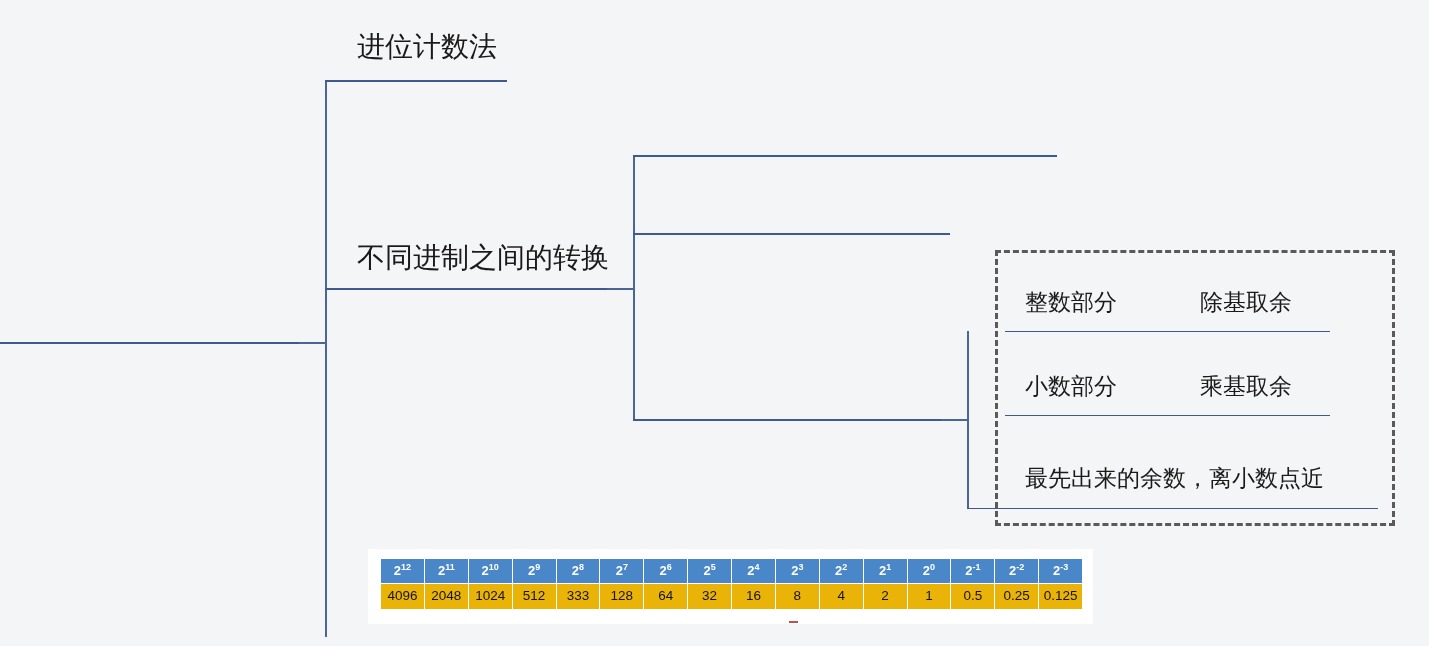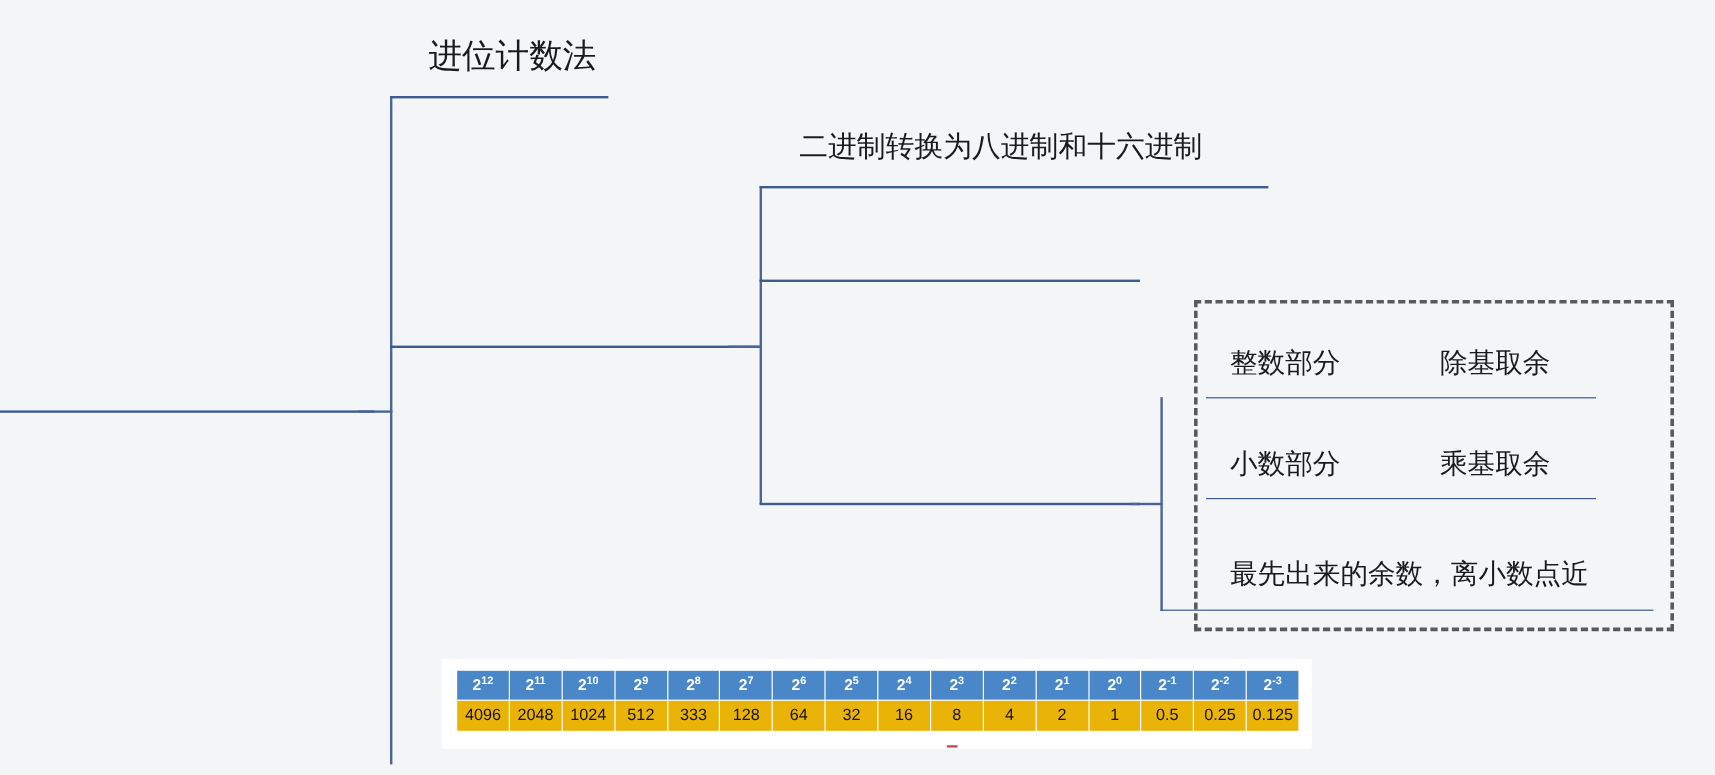--- a/index.html
+++ b/index.html
@@ -121,27 +121,27 @@
 
   <div class="underline" style="left:0px; top:342px; width:312px;"></div>
 
   <div class="hline" style="left:299px; top:342px; width:28px;"></div>
 
   <div class="vline" style="left:325px; top:80px; height:557px;"></div>
 
   <div class="node node-l1" style="left:357px; top:32px;">进位计数法</div>
   <div class="underline" style="left:325px; top:80px; width:182px;"></div>
 
+  <div class="node node-l1" style="left:357px; top:243px;">不同进制之间的转换</div>
   <div class="underline" style="left:325px; top:288px; width:308px;"></div>
 
   <div class="hline" style="left:607px; top:288px; width:28px;"></div>
 
   <div class="vline" style="left:633px; top:155px; height:265px;"></div>
 
-  <div class="node node-l2" style="left:666px; top:110px;">二进制转换为八进制和十六进制</div>
   <div class="underline" style="left:633px; top:155px; width:424px;"></div>
 
   <div class="underline" style="left:633px; top:233px; width:317px;"></div>
 
   <div class="underline" style="left:633px; top:419px; width:317px;"></div>
 
   <div class="hline" style="left:941px; top:419px; width:28px;"></div>
 
   <div class="vline" style="left:967px; top:331px; height:178px;"></div>
 

